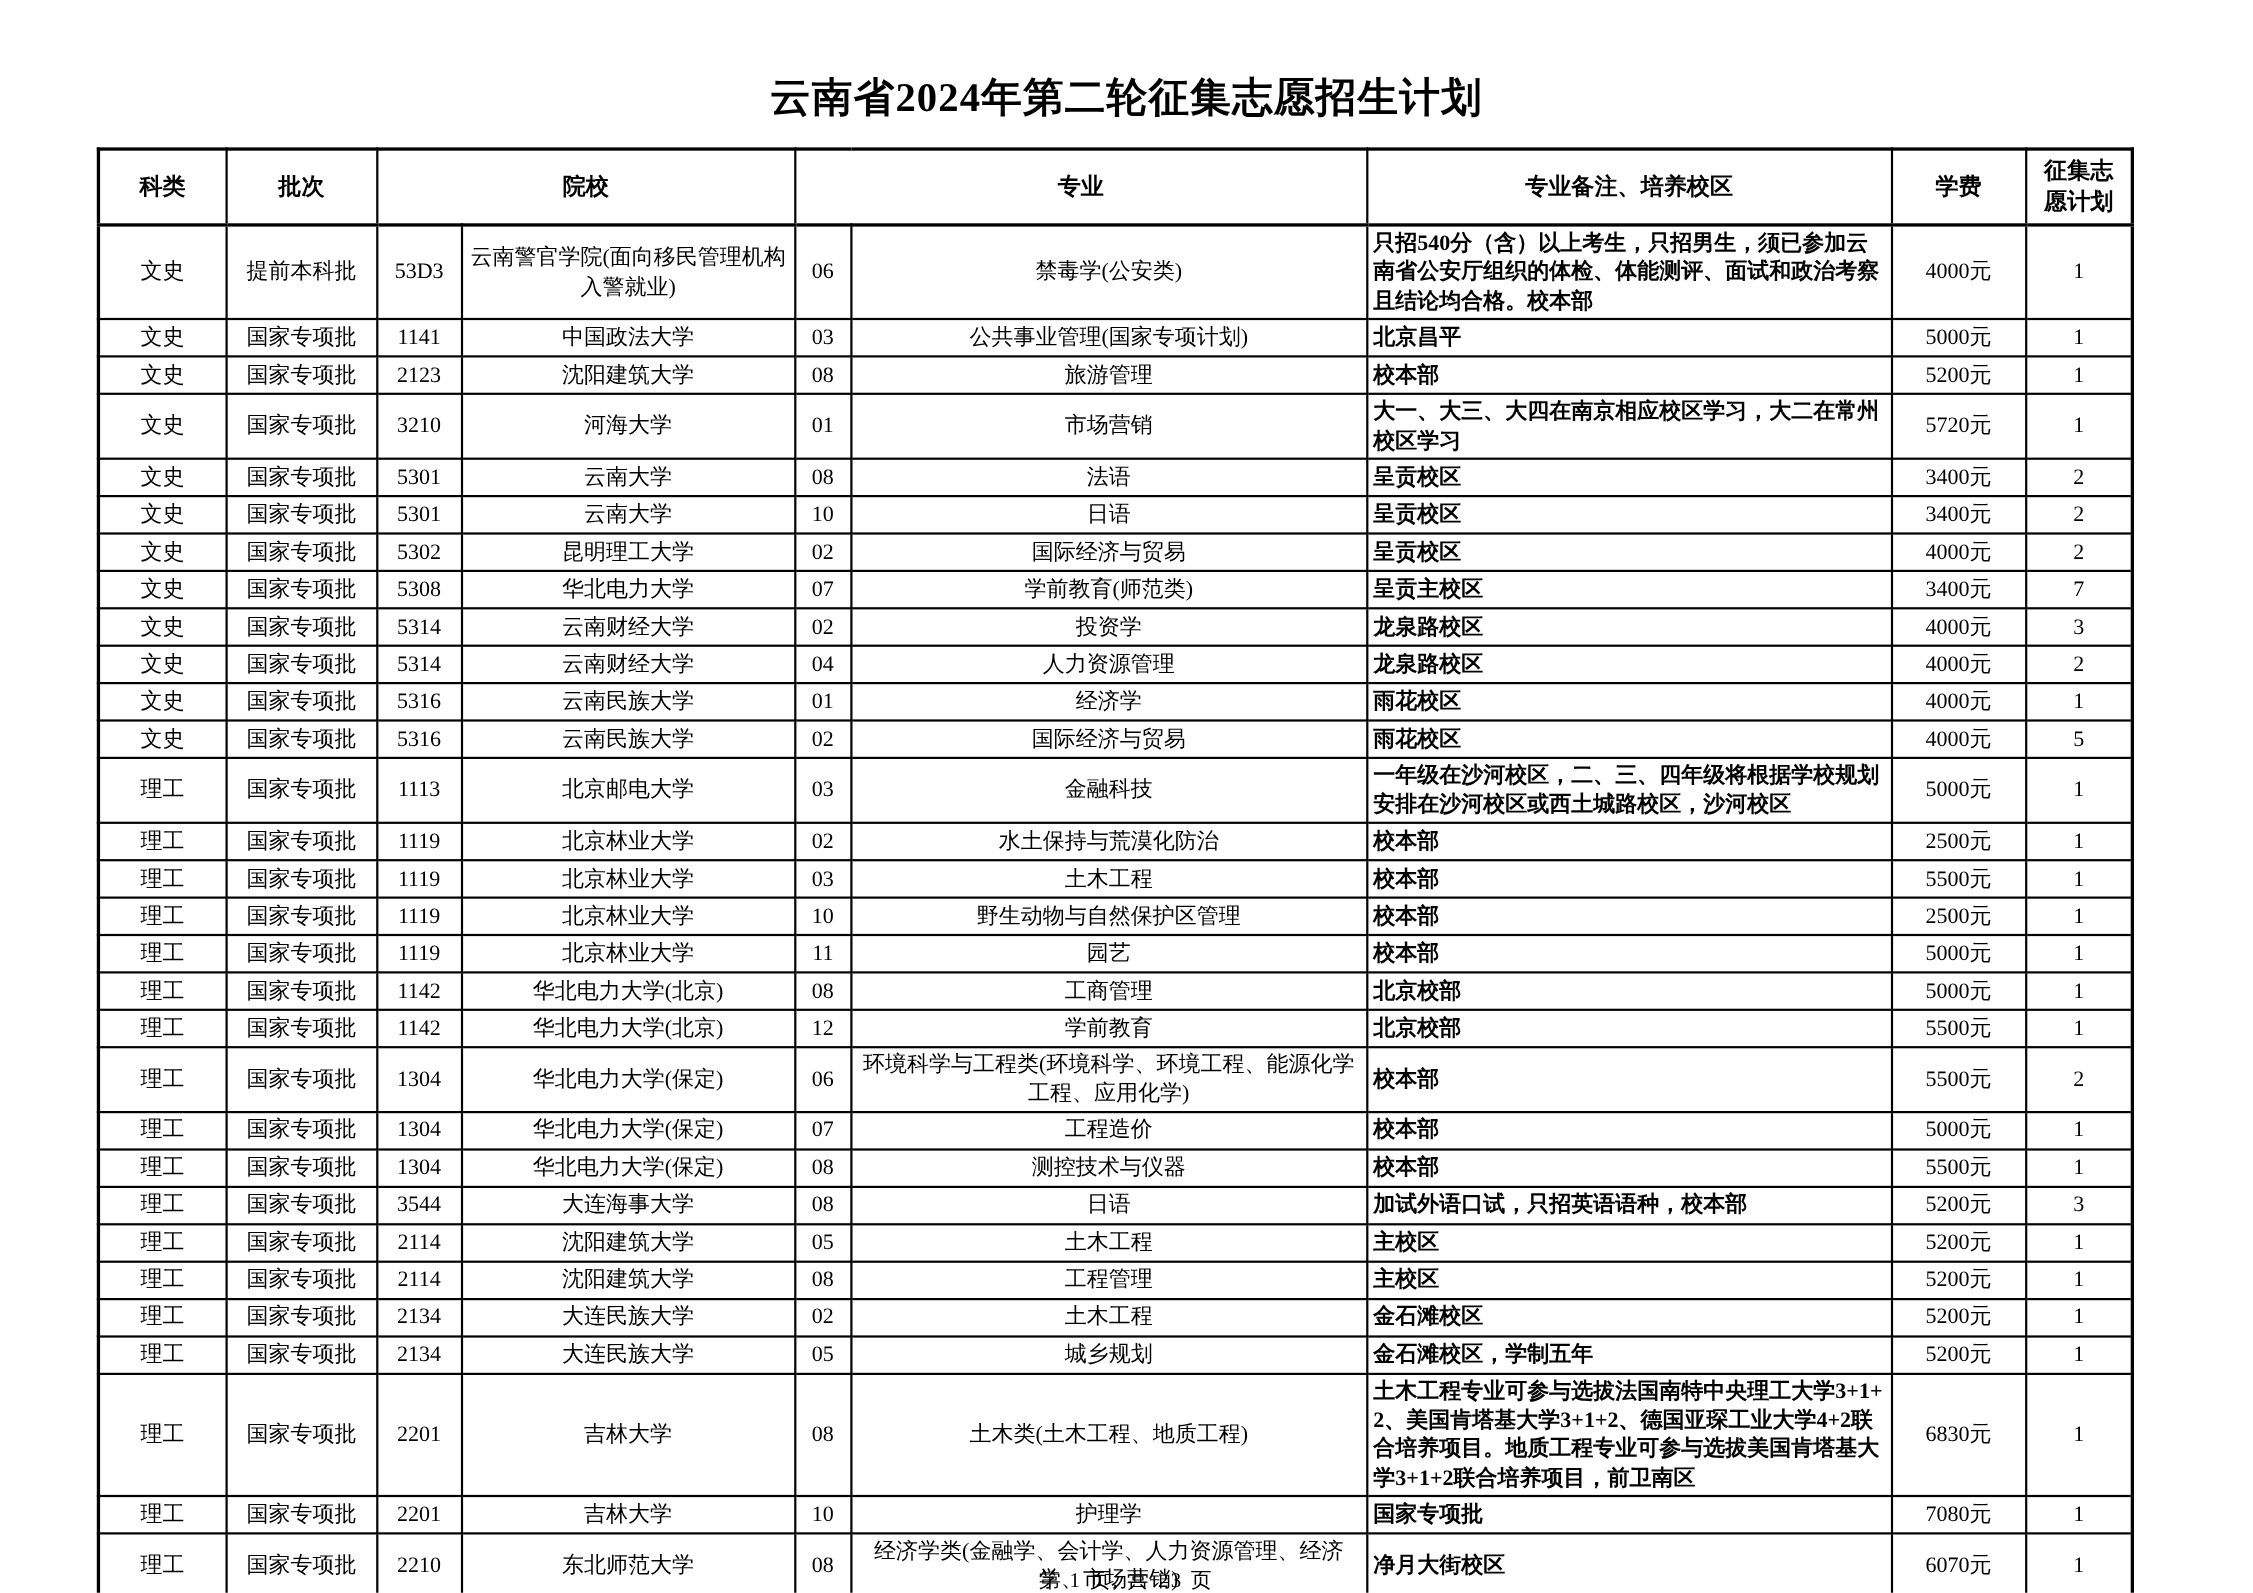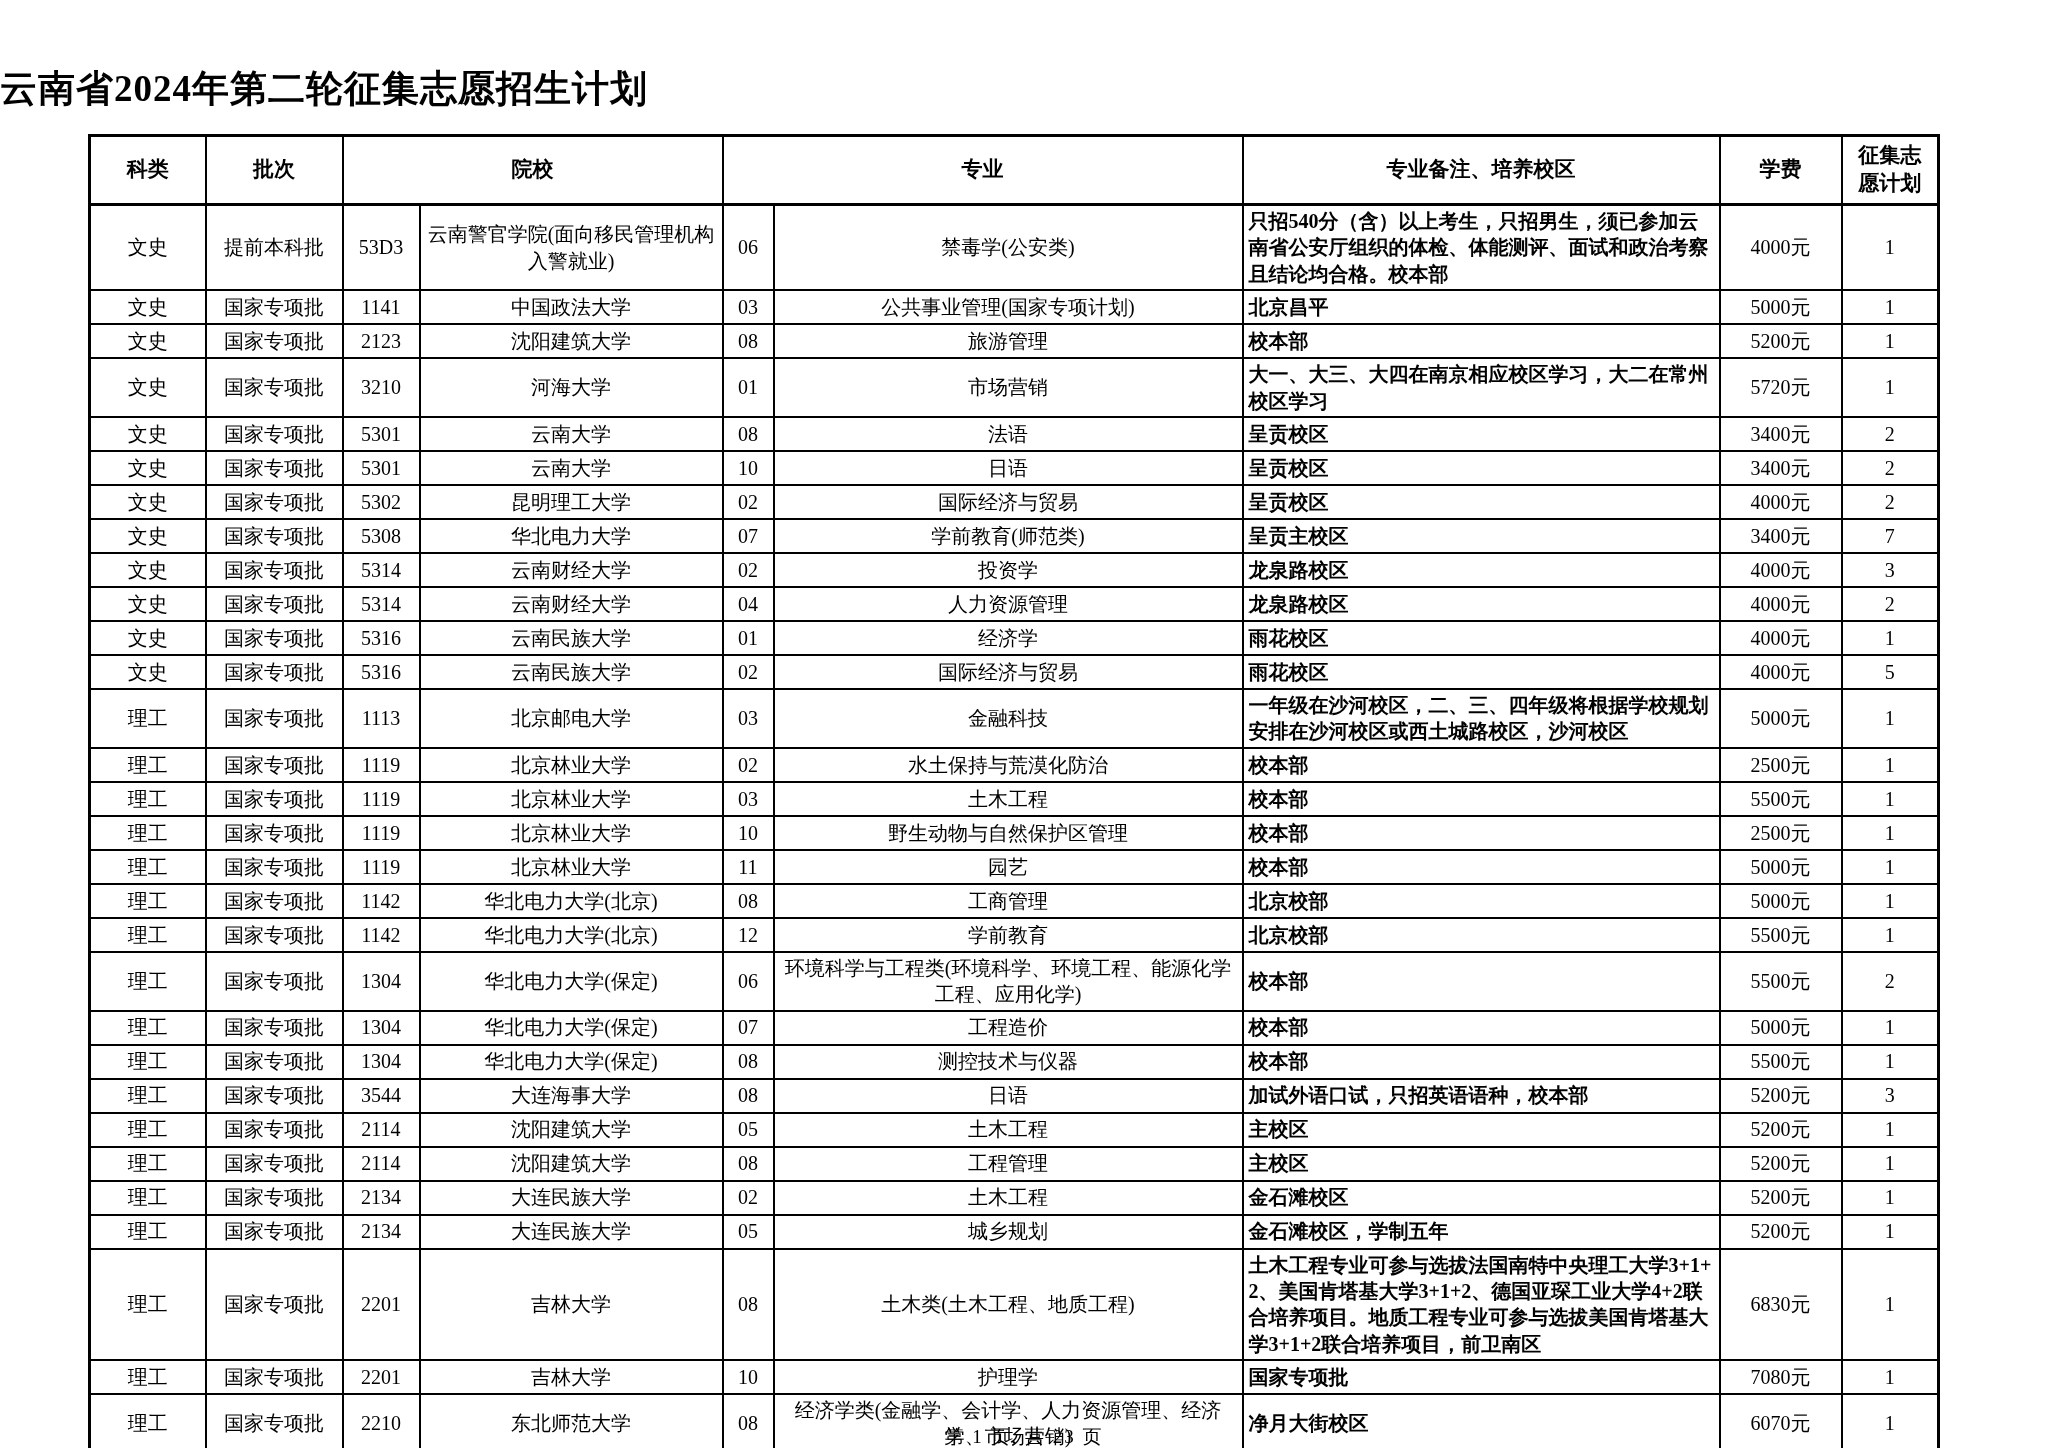--- a/index.html
+++ b/index.html
@@ -9,20 +9,21 @@
   }
   body {
     width: 2048px;
     height: 1448px;
     position: relative;
     font-family: "Liberation Serif", "DejaVu Serif", serif;
     color: #000;
   }
   .doc-title {
     margin: 64px 0 0 0;
+    text-align: center;
     font-size: 37px;
     font-weight: bold;
     letter-spacing: 1px;
   }
   table.plan-table {
     border-collapse: collapse;
     table-layout: fixed;
     width: 1849px;
     margin: 20px 0 0 88px;
     border: 3px solid #000;

